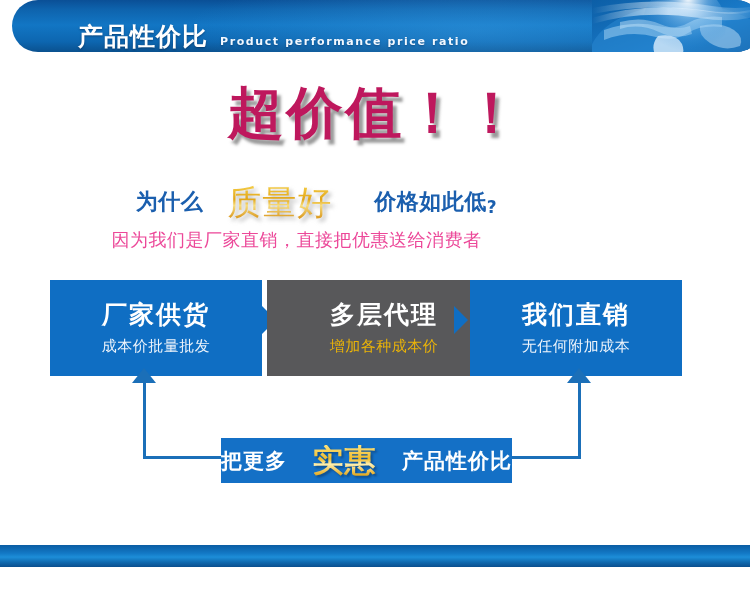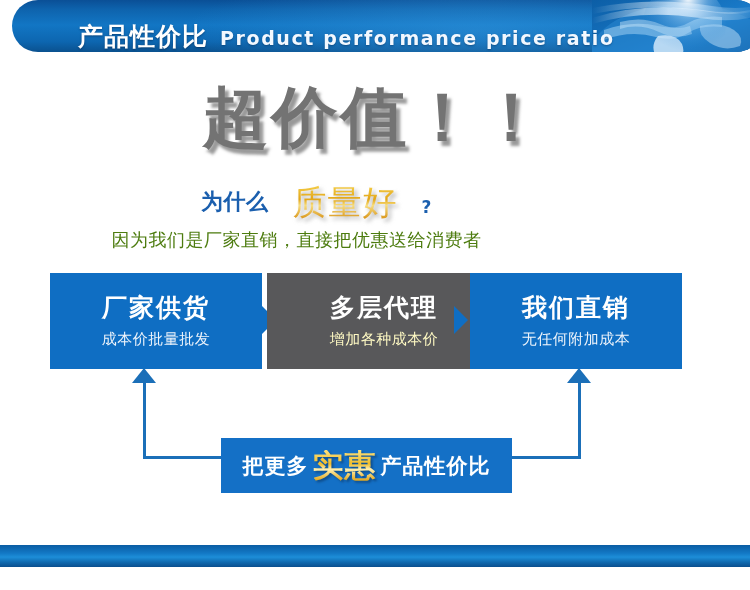--- a/index.html
+++ b/index.html
@@ -48,21 +48,21 @@
   }
   .header-cn {
     color: #ffffff;
     font-size: 25px;
     font-weight: 700;
     letter-spacing: 1px;
     text-shadow: 0 1px 2px rgba(0,20,50,.45);
   }
   .header-en {
     color: #f2f8ff;
-    font-size: 19px;
+    font-size: 11px;
     font-weight: 600;
     letter-spacing: 1.6px;
     margin-left: 12px;
     text-shadow: 0 1px 2px rgba(0,20,50,.35);
   }
   .globe {
     position: absolute;
     right: 0; top: 0;
     width: 170px; height: 66px;
     overflow: hidden;
@@ -74,22 +74,22 @@
     background: linear-gradient(180deg, rgba(255,255,255,.55), rgba(255,255,255,0));
   }
 
   
   .maintitle {
     position: absolute;
     left: 0;
     top: 85px;
     width: 750px;
     text-align: center;
-    color: #737373;
-    font-size: 66px;
+    color: #be185d;
+    font-size: 56px;
     font-weight: 700;
     letter-spacing: 3px;
     line-height: 1;
     text-shadow: 4px 5px 3px rgba(90,90,90,.62);
     white-space: nowrap;
   }
 
   
   .subrow {
     position: absolute;
@@ -126,38 +126,38 @@
     filter: drop-shadow(3px 3px 2px rgba(120,120,120,.55));
   }
   .sub-right { margin-left: 18px; }
 
   .subline2 {
     position: absolute;
     left: 0;
     top: 228px;
     width: 593px;
     text-align: center;
-    color: #4d7c0f;
+    color: #ec4899;
     font-size: 18px;
     font-weight: 400;
     letter-spacing: 0.5px;
     white-space: nowrap;
   }
 
   
   .flow {
     position: absolute;
     left: 50px;
     top: 272px;
     width: 632px;
     height: 96px;
   }
   .fbox {
     position: absolute;
-    top: 1px;
+    top: 8px;
     height: 96px;
     display: flex;
     flex-direction: column;
     align-items: center;
     justify-content: center;
   }
   .fbox.blue  { background: #0f6ec3; }
   .fbox.gray  { background: #58585a; }
 
   .fbox1 { left: 0;    width: 212px; }
@@ -171,21 +171,21 @@
     letter-spacing: 2px;
     line-height: 1.12;
   }
   .fbox-sub {
     color: #eef4fb;
     font-size: 15px;
     font-weight: 400;
     letter-spacing: 0.5px;
     margin-top: 8px;
   }
-  .fbox.gray .fbox-sub { color: #fef9c3; }
+  .fbox.gray .fbox-sub { color: #eab308; }
 
   
   .chev {
     position: absolute;
     top: 34px;
     width: 0; height: 0;
     border-top: 14px solid transparent;
     border-bottom: 14px solid transparent;
     border-left: 14px solid #0f6ec3;
   }
@@ -212,25 +212,25 @@
   }
   .uparrow-left  { left: 132px; }
   .uparrow-right { left: 567px; }
 
   
   .bbanner {
     position: absolute;
     left: 221px;
     top: 438px;
     width: 291px;
-    height: 55px;
+    height: 45px;
     background: #1470c6;
     display: flex;
     align-items: center;
-    justify-content: center;
+    justify-content: space-between;
     white-space: nowrap;
   }
   .bb-white {
     color: #ffffff;
     font-size: 21px;
     font-weight: 700;
     letter-spacing: 1px;
   }
   .bb-gold {
     font-size: 31px;
@@ -300,20 +300,21 @@
       <span class="header-en">Product performance price ratio</span>
     </div>
     <div class="header-botline"></div>
   </div>
 
   <div class="maintitle">超价值！！</div>
 
   <div class="subrow">
     <span class="sub-blue">为什么</span>
     <span class="sub-gold">质量好</span>
+    <span class="sub-blue sub-right">价格如此低</span>
     <span class="sub-blue sub-q">?</span>
   </div>
 
   <div class="subline2">因为我们是厂家直销，直接把优惠送给消费者</div>
 
   <div class="flow">
 
     <div class="fbox blue fbox1">
       <div class="fbox-title">厂家供货</div>
       <div class="fbox-sub">成本价批量批发</div>

